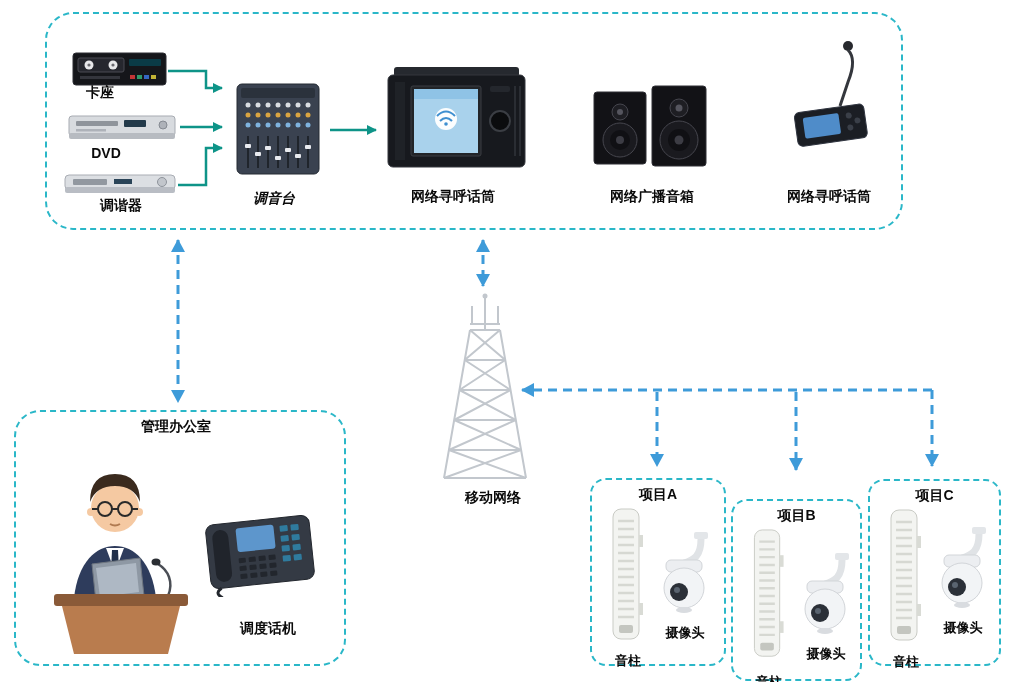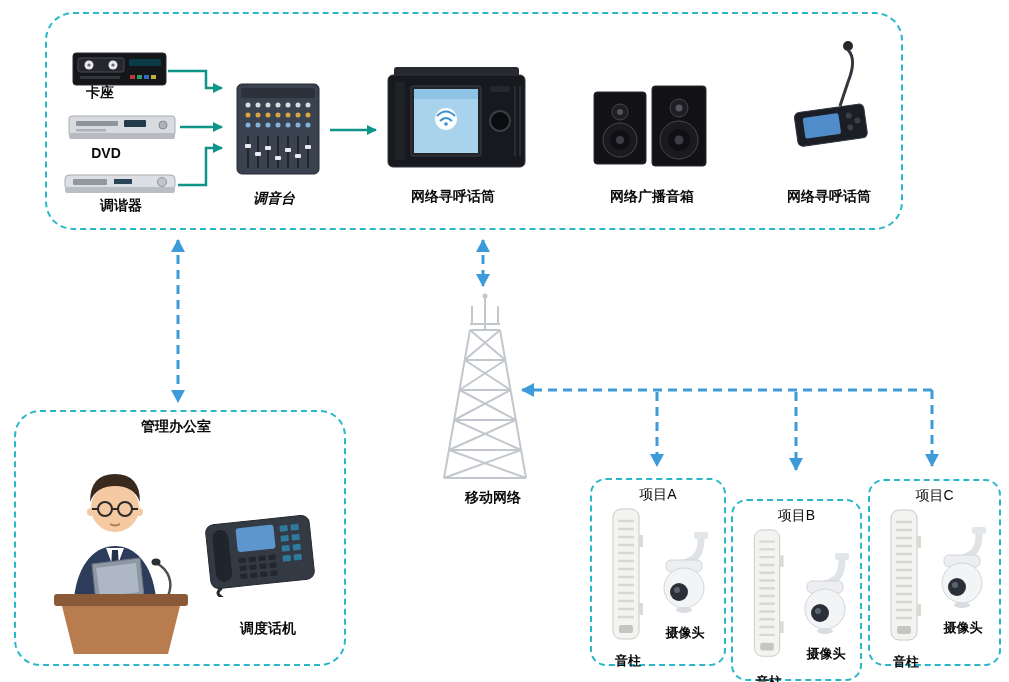--- a/index.html
+++ b/index.html
@@ -13,21 +13,21 @@
   .icon{position:absolute;line-height:0;}
   .label{
     position:absolute;transform:translateX(-50%);
     font-size:14px;font-weight:700;color:#0a0a0a;white-space:nowrap;
   }
   .label.big{font-size:14px;}
   .arrows{position:absolute;left:0;top:0;pointer-events:none;}
   .arrows path.g{stroke:#0e9488;stroke-width:2.5;fill:none;}
   .arrows path.b{stroke:#3e9bd9;stroke-width:3;fill:none;stroke-dasharray:9 6;}
   .project-box{position:absolute;border:2px dashed #2ab7c8;border-radius:16px;box-sizing:border-box;}
-  .project-title{position:absolute;top:6px;left:0;width:100%;text-align:center;font-size:14px;font-weight:400;color:#0a0a0a;}
+  .project-title{position:absolute;top:6px;left:0;width:100%;text-align:center;font-size:14px;font-weight:700;color:#0a0a0a;}
   .column-icon{position:absolute;left:16px;top:27px;line-height:0;}
   .camera-icon{position:absolute;left:62px;top:50px;line-height:0;}
   .camera-label{position:absolute;left:58px;top:144px;width:70px;text-align:center;font-size:13px;font-weight:700;color:#0a0a0a;}
   .column-label{position:absolute;left:6px;top:172px;width:60px;text-align:center;font-size:13px;font-weight:700;color:#0a0a0a;}
 </style>
 </head>
 <body>
 
 <div class="canvas">
 

